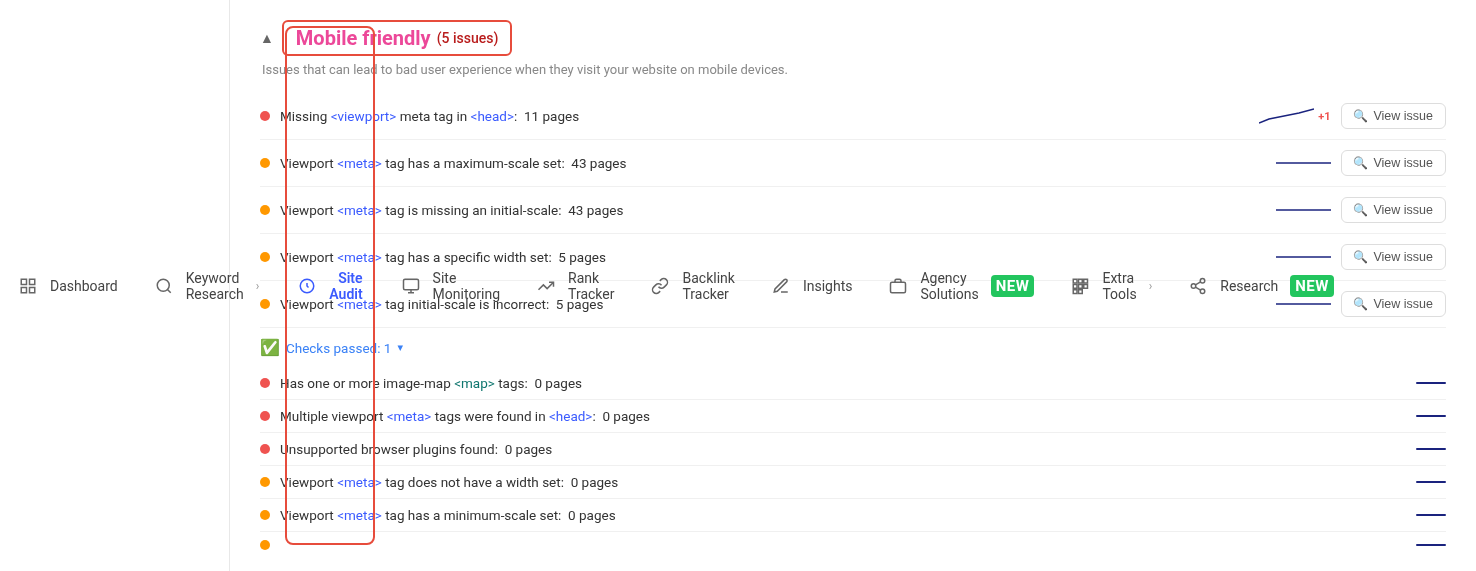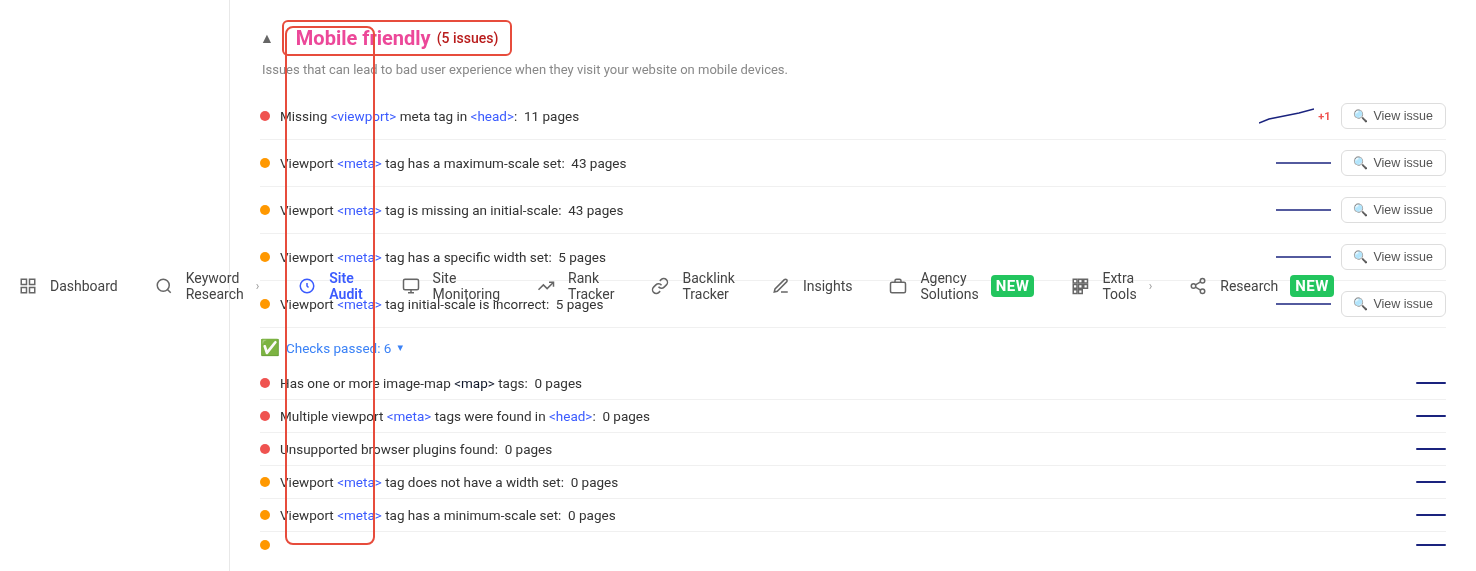--- a/index.html
+++ b/index.html
@@ -50,20 +50,21 @@
       border-top: 1px solid #e8e8e8;
       margin: 8px 0;
     }
     .sidebar-item.active-border {
       border: 2px solid #e74c3c;
       border-radius: 8px;
       margin: 16px 8px;
       padding: 8px 10px;
       color: #3b5bfe;
       font-weight: 600;
+      text-align: right;
     }
     .sidebar-item.active-border .item-icon { color: #3b5bfe; }
 
     
     .main {
       flex: 1;
       background: #f0f2f5;
       overflow-y: auto;
       padding: 0;
     }
@@ -407,28 +408,28 @@
         </svg>
       </div>
       <button class="view-issue-btn">
         <span class="search-icon">🔍</span>
         <span>View issue</span>
       </button>
     </div>
 
     <div class="checks-passed">
       <span class="checks-passed-icon">✅</span>
-      <span>Checks passed: 6</span>
+      <span>Checks passed: 1</span>
       <span style="font-size:11px;">▾</span>
     </div>
 
     <div class="passed-row">
       <span class="severity-dot severity-red"></span>
       <span class="issue-text">
-        Has one or more image-map <a href="#" style="color:#0f172a;text-decoration:none;">&lt;map&gt;</a> tags: &nbsp;0 pages
+        Has one or more image-map <a href="#" style="color:#0f766e;text-decoration:none;">&lt;map&gt;</a> tags: &nbsp;0 pages
       </span>
       <div class="passed-dash"></div>
     </div>
 
     <div class="passed-row">
       <span class="severity-dot severity-red"></span>
       <span class="issue-text">
         Multiple viewport <a href="#" style="color:#3b5bfe;text-decoration:none;">&lt;meta&gt;</a> tags were found in <a href="#" style="color:#3b5bfe;text-decoration:none;">&lt;head&gt;</a>: &nbsp;0 pages
       </span>
       <div class="passed-dash"></div>

